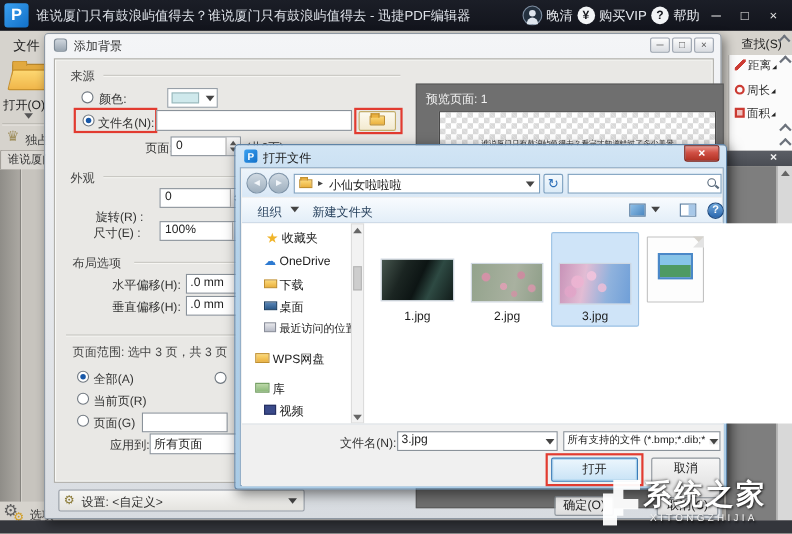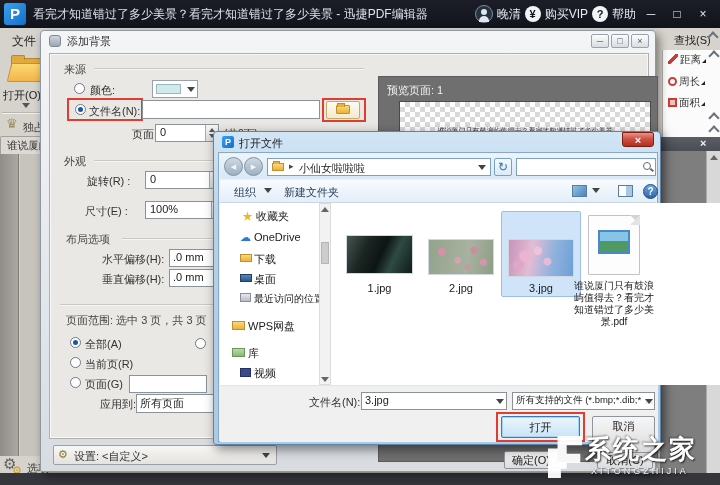--- a/index.html
+++ b/index.html
@@ -199,21 +199,21 @@
   .wm-sub { position:absolute; left:46px; top:36px; font-size:9px; color:#f2f2f2; letter-spacing:3px;
             text-shadow:1px 1px 2px rgba(0,0,0,.8); white-space:nowrap; }
 </style>
 </head>
 <body>
 
 <div class="screen">
 
   <div class="titlebar">
     <div class="app-logo">P</div>
-    <div class="tb-title">看完才知道错过了多少美景？看完才知道错过了多少美景 - 迅捷PDF编辑器</div>
+    <div class="tb-title">谁说厦门只有鼓浪屿值得去？谁说厦门只有鼓浪屿值得去 - 迅捷PDF编辑器</div>
     <div class="tb-right">
       <div class="avatar"></div>
       <div class="tb-text">晚清</div>
       <div class="circ-ico">¥</div>
       <div class="tb-text">购买VIP</div>
       <div class="circ-ico">?</div>
       <div class="tb-text">帮助</div>
       <div class="win-ctl">─</div>
       <div class="win-ctl">□</div>
       <div class="win-ctl">×</div>
@@ -285,21 +285,21 @@
       </div>
       <div class="lbl" style="left:82px;top:73px;">页面:</div>
       <div class="spin" style="left:105px;top:70px;width:64px;height:18px;">
         <span class="val">0</span>
           <span class="btns"></span>
       </div>
       <div class="lbl" style="left:174px;top:73px;font-size:10.5px;">(共0页)</div>
 
       <div class="grp" style="left:14px;top:100px;">外观</div>
       <div class="grp-line" style="left:44px;top:106px;width:270px;"></div>
-      <div class="lbl" style="left:37px;top:120px;">旋转(R) :</div>
+      <div class="lbl" style="left:37px;top:136px;">旋转(R) :</div>
       <div class="spin" style="left:95px;top:117px;width:78px;height:18px;">
         <span class="val">0</span>
           <span class="btns"></span>
       </div>
       <div class="lbl" style="left:35px;top:150px;">尺寸(E) :</div>
       <div class="spin" style="left:95px;top:147px;width:80px;height:18px;">
         <span class="val">100%</span>
           <span class="btns"></span>
       </div>
 
@@ -399,21 +399,20 @@
         <div class="file-label" style="left:126px;top:79px;width:67px;">1.jpg</div>
         <div class="thumb t2" style="left:208px;top:36px;width:66px;height:36px;"></div>
         <div class="file-label" style="left:208px;top:79px;width:66px;">2.jpg</div>
         <div class="sel-tile" style="left:281px;top:8px;width:80px;height:86px;"></div>
         <div class="thumb t3" style="left:288px;top:36px;width:66px;height:38px;"></div>
         <div class="file-label" style="left:281px;top:79px;width:80px;">3.jpg</div>
         <div class="pdf-icon" style="left:368px;top:12px;width:52px;height:60px;">
           <div class="pdf-fold"></div>
           <div class="pdf-thumb"></div>
         </div>
-        <div class="file-label" style="left:352px;top:77px;width:84px;font-size:10px;line-height:12px;">谁说厦门只有鼓浪屿值得去？看完才知道错过了多少美景.pdf</div>
       </div>
 
       <div class="od-bottom">
         <div class="lbl" style="left:89px;top:9px;">文件名(N):</div>
         <div class="field" style="left:141px;top:6px;width:146px;height:18px;">
           <span>3.jpg</span>
           <div class="combo-arrow"></div>
         </div>
         <div class="field" style="left:292px;top:6px;width:143px;height:18px;font-size:9.5px;overflow:hidden;white-space:nowrap;">
           <span>所有支持的文件 (*.bmp;*.dib;*</span>

